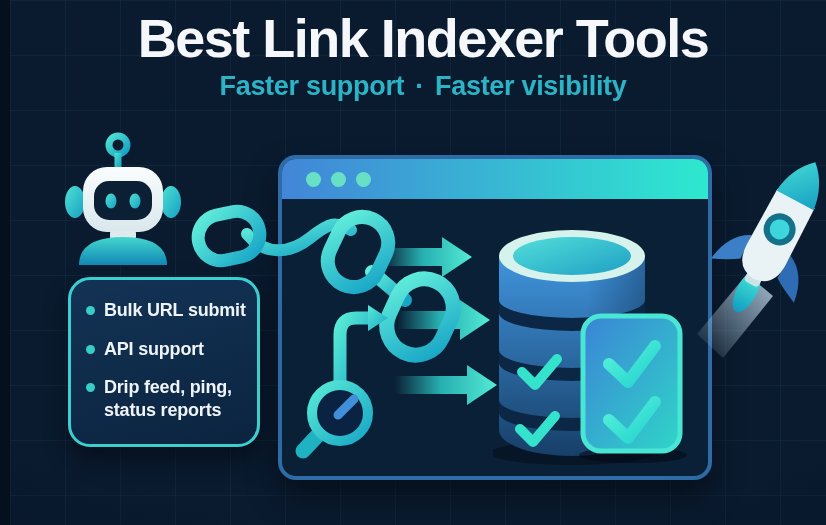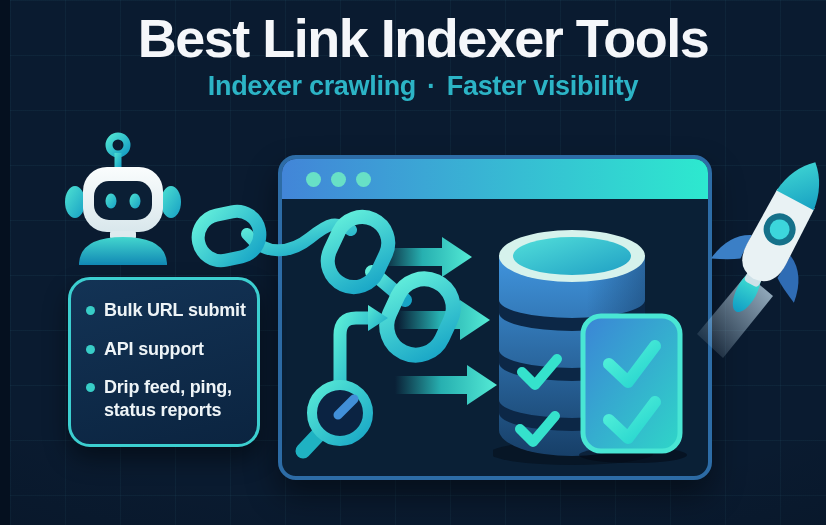--- a/index.html
+++ b/index.html
@@ -39,21 +39,21 @@
   .z2{z-index:2}.z3{z-index:3}.z4{z-index:4}
 </style>
 </head>
 <body>
 
 <div class="stage">
 
   <div class="header">
     <h1 class="title">Best Link Indexer Tools</h1>
     <div class="tagline">
-      <span>Indexer crawling</span><span class="dot">·</span><span>Faster visibility</span>
+      <span>Faster support</span><span class="dot">·</span><span>Faster visibility</span>
     </div>
   </div>
 
   <div class="window">
     <div class="titlebar">
       <span class="wdot"></span>
       <span class="wdot"></span>
       <span class="wdot"></span>
     </div>
   </div>

